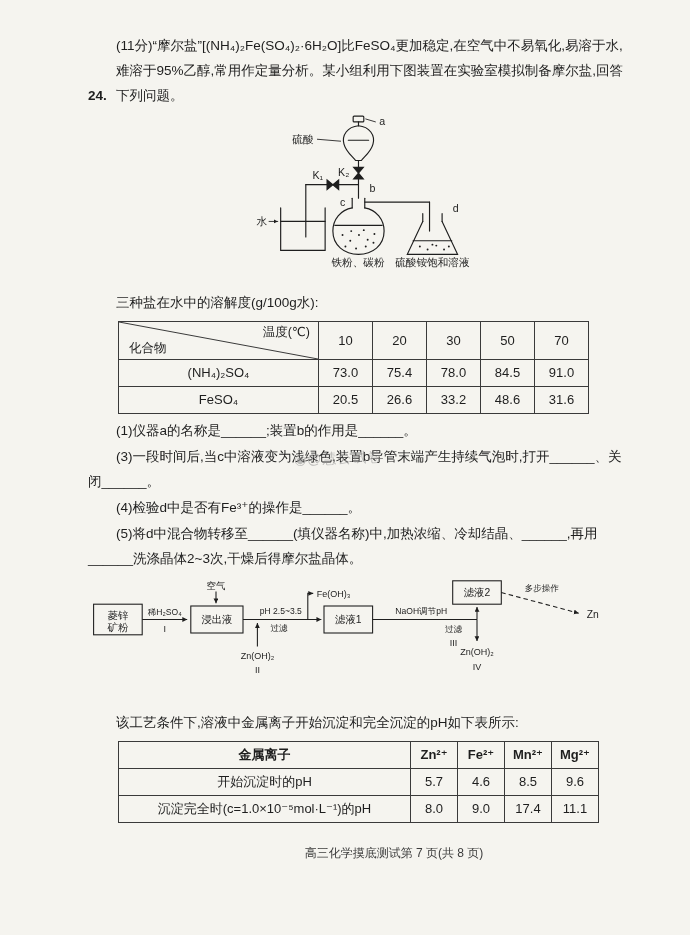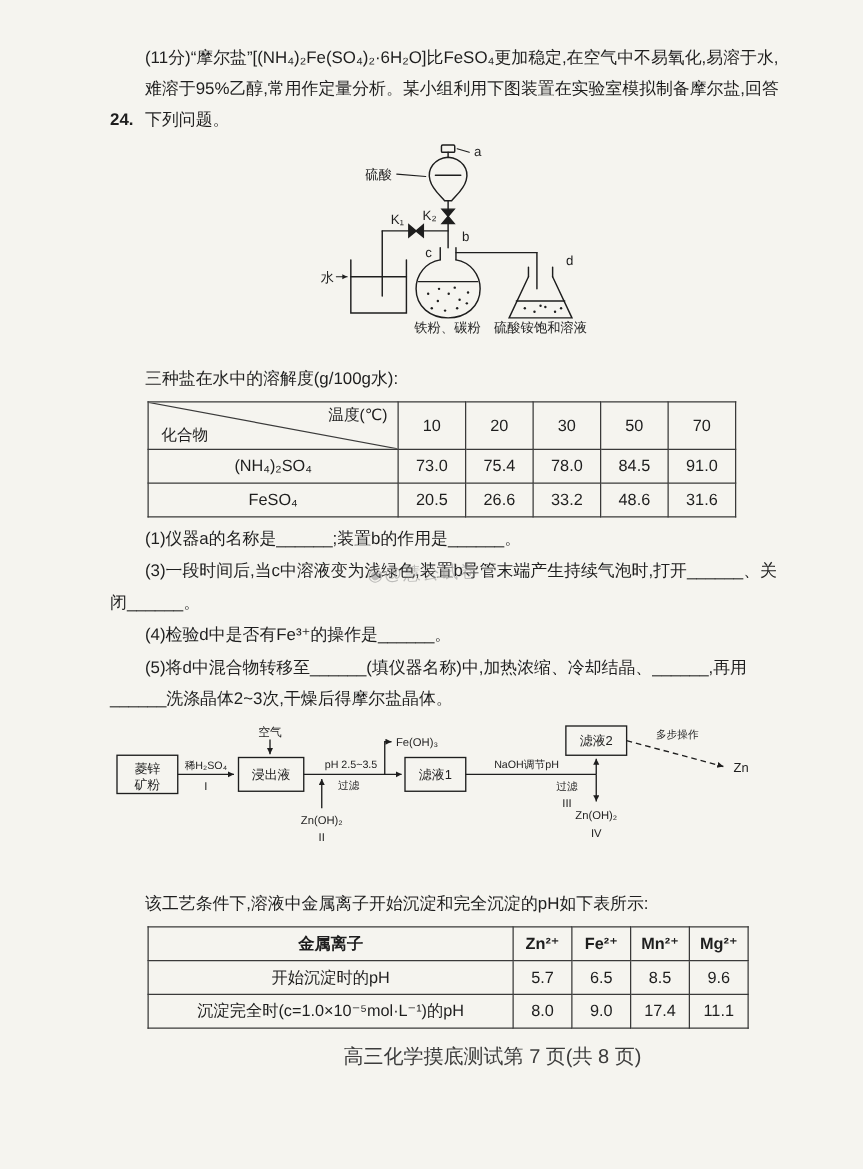--- a/index.html
+++ b/index.html
@@ -20,21 +20,21 @@
   .apparatus-wrap { margin:4px 0 2px 125px; }
   .flow-wrap { margin:6px 0 0 2px; }
   svg text { font-family:inherit; fill:#1e1e1e; }
   table.tbl { border-collapse:collapse; margin:5px 0 5px 30px; }
   .tbl td { border:1px solid #3a3a3a; text-align:center; font-size:13px; padding:3px 4px; height:27px; }
   td.diag { position:relative; width:200px; height:38px; padding:0; }
   td.diag svg.dline { position:absolute; left:0; top:0; width:100%; height:100%; }
   td.diag .c-top { position:absolute; top:2px; right:8px; font-size:12.5px; }
   td.diag .c-bot { position:absolute; bottom:2px; left:10px; font-size:12.5px; }
   .ph-table .hdr { font-weight:700; }
-  .footer { text-align:center; font-size:16px; color:#3c3c3c; margin-top:12px; transform:translateX(36px); }
+  .footer { text-align:center; font-size:12px; color:#3c3c3c; margin-top:22px; transform:translateX(36px); }
   .watermark { position:absolute; left:294px; top:450px; color:#8f8f8f; opacity:.55; font-size:14px; letter-spacing:1px; transform:rotate(-2deg); }
 </style>
 </head>
 <body>
 
 <div class="content">
 
   <div class="q-head">
     <div class="q-num">24.</div>
     <div class="q-body">
@@ -239,21 +239,21 @@
         <tr>
       <td class="hdr">金属离子</td>
       <td class="hdr">Zn²⁺</td>
       <td class="hdr">Fe²⁺</td>
       <td class="hdr">Mn²⁺</td>
       <td class="hdr">Mg²⁺</td>
     </tr>
     <tr>
       <td>开始沉淀时的pH</td>
       <td>5.7</td>
-      <td>6.5</td>
+      <td>4.6</td>
       <td>8.5</td>
       <td>9.6</td>
     </tr>
     <tr>
       <td>沉淀完全时(c=1.0×10⁻⁵mol·L⁻¹)的pH</td>
       <td>8.0</td>
       <td>9.0</td>
       <td>17.4</td>
       <td>11.1</td>
     </tr>

